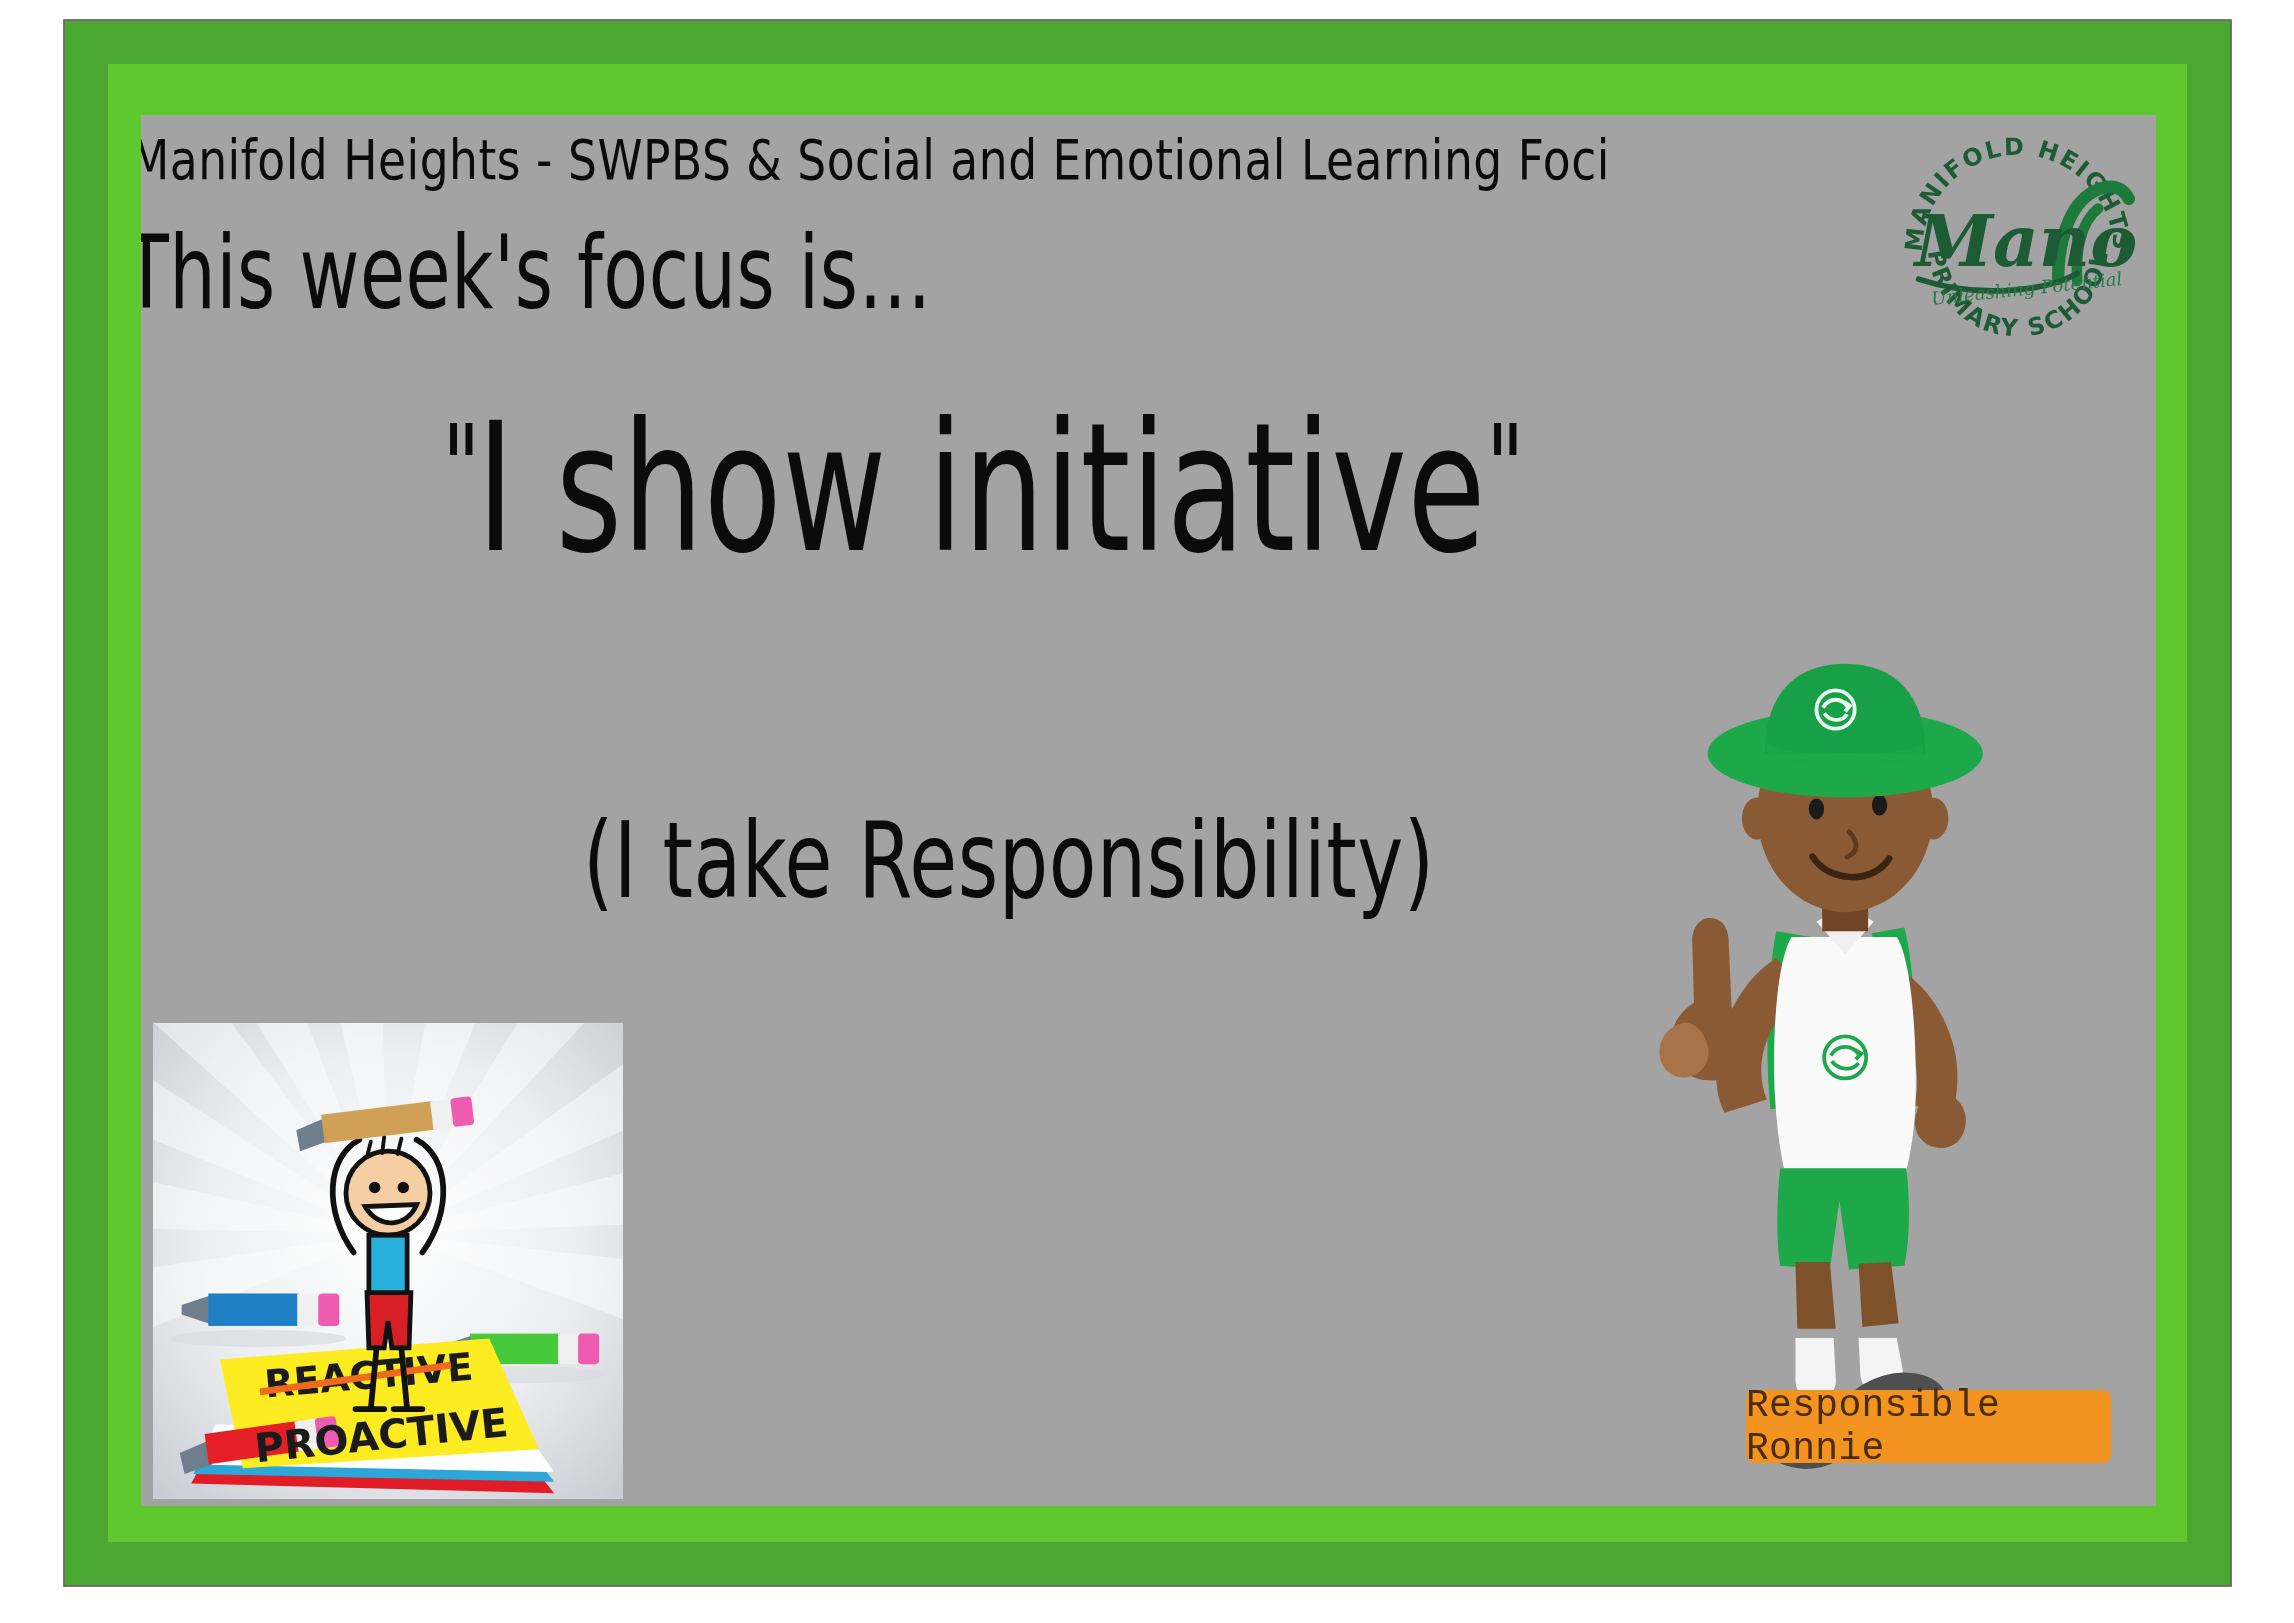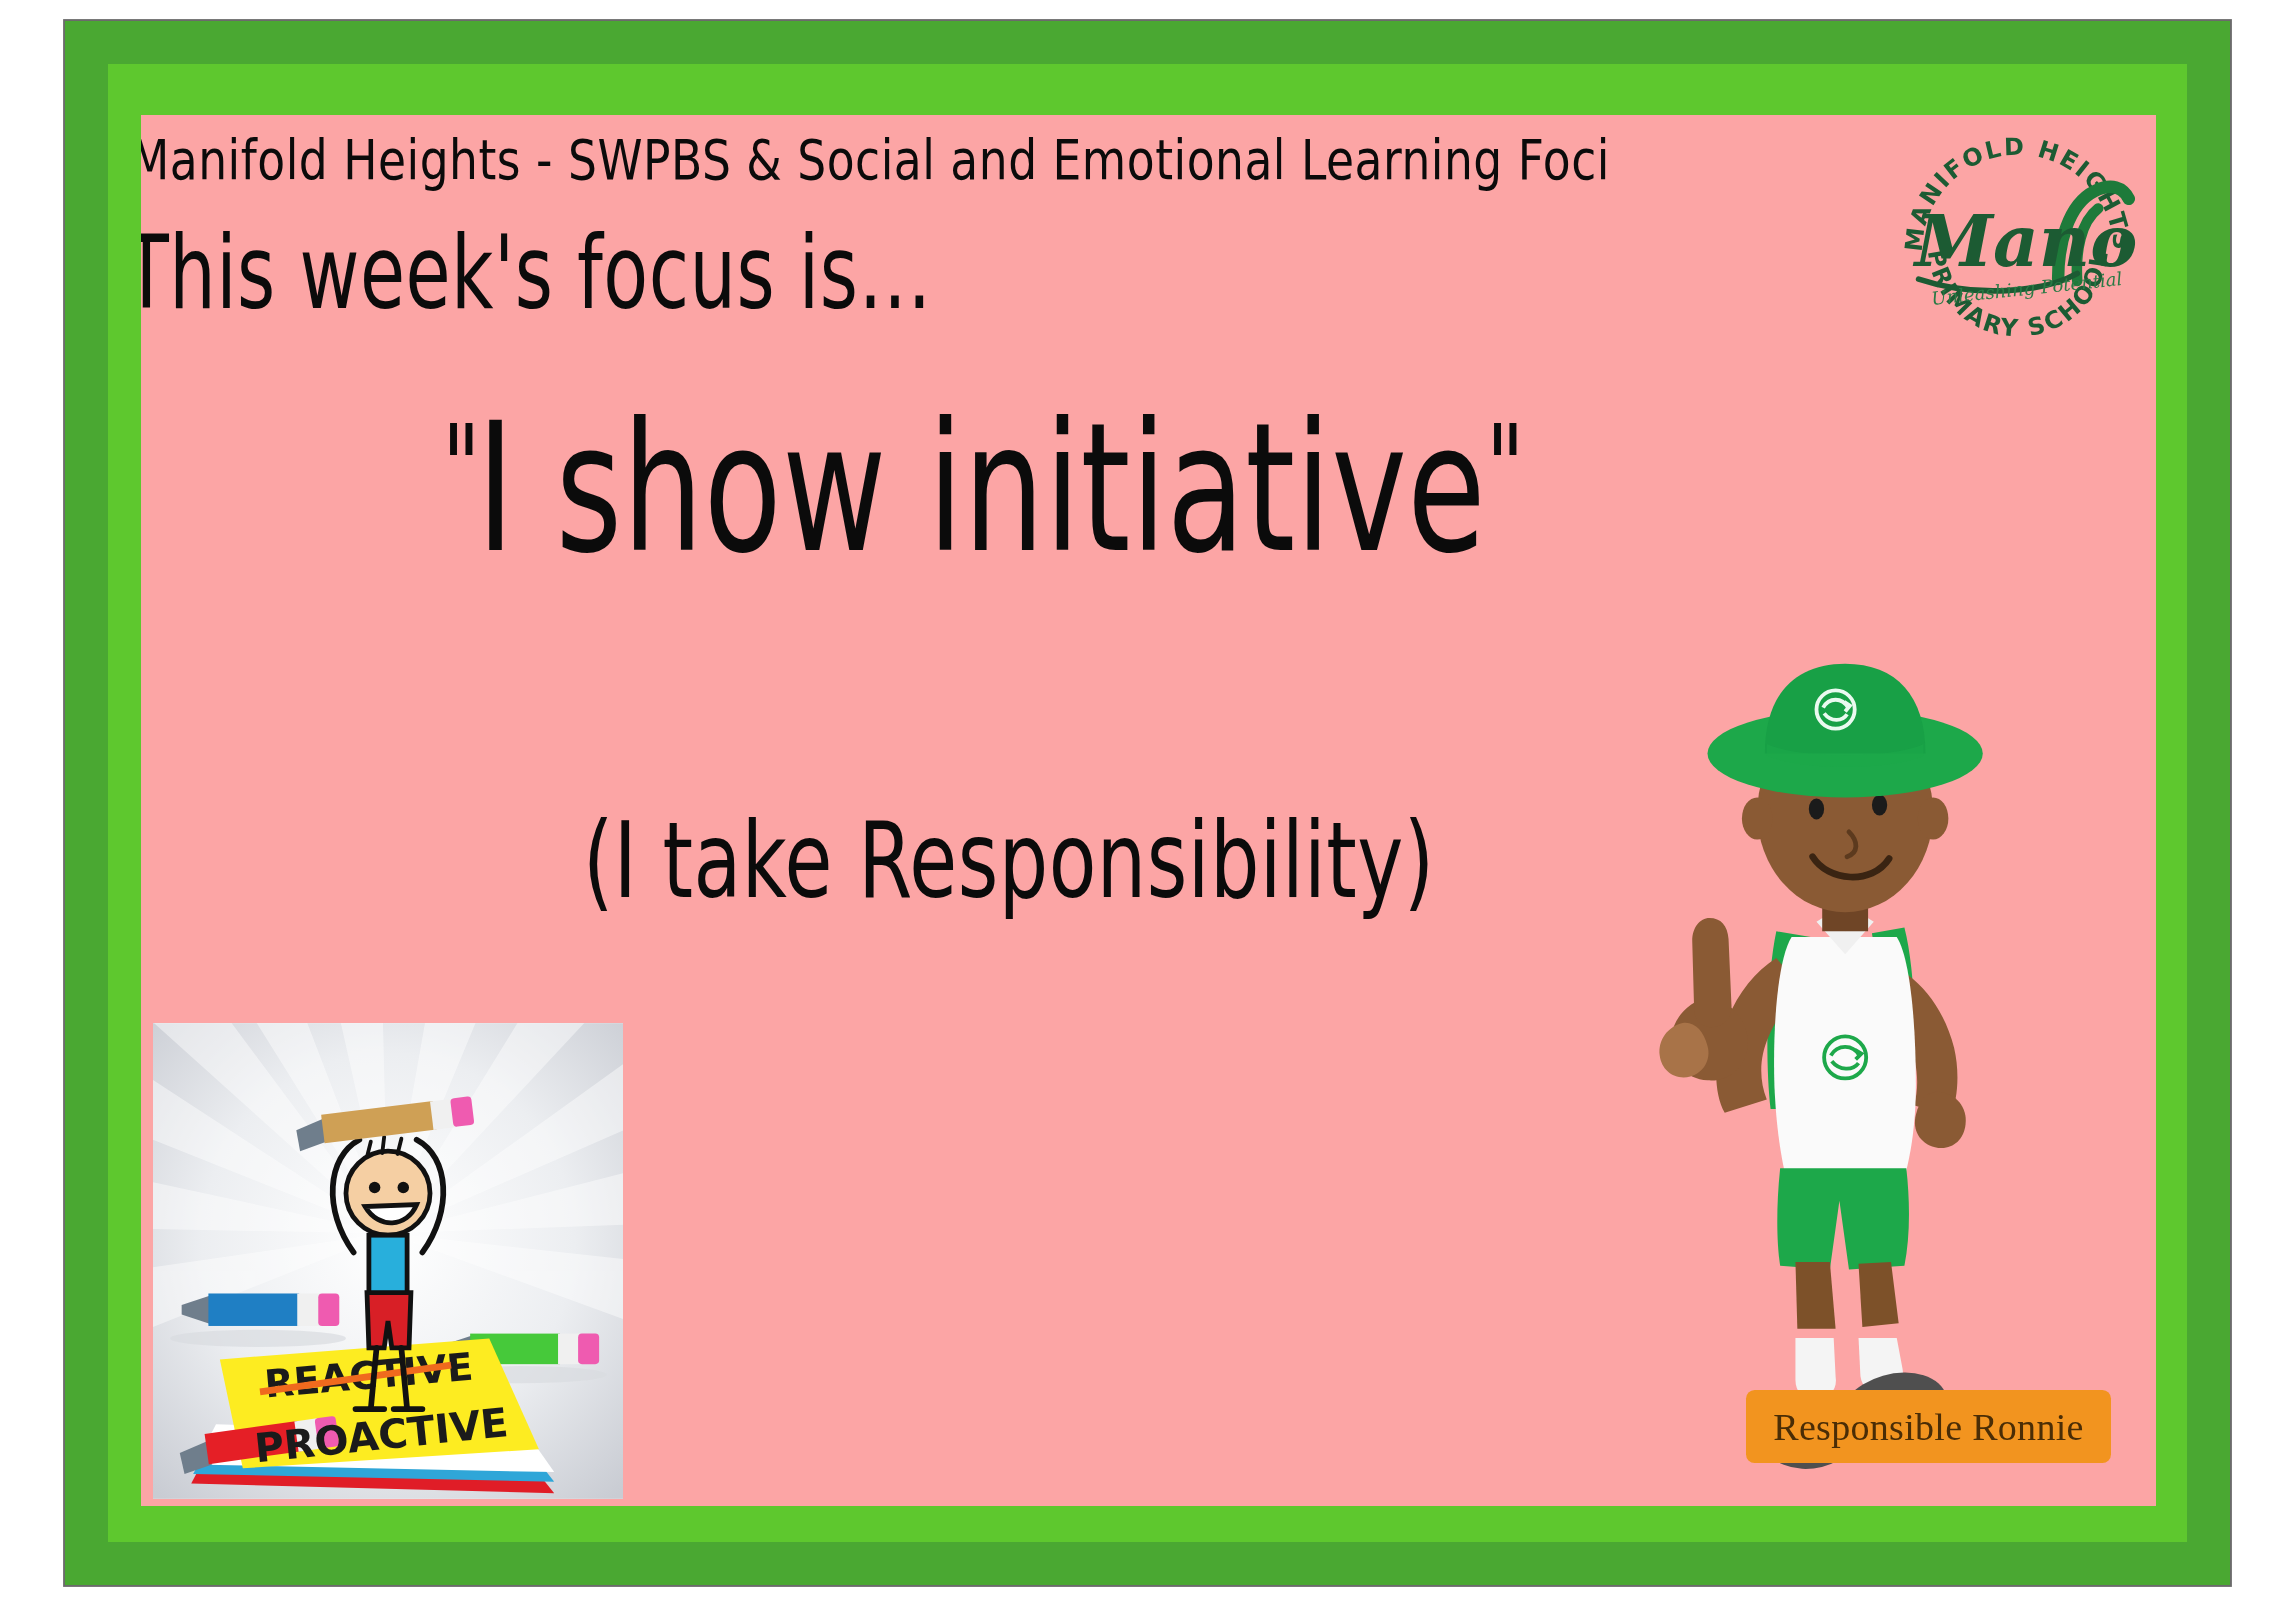--- a/index.html
+++ b/index.html
@@ -22,21 +22,21 @@
     box-sizing:border-box;
   }
   #frame-inner{
     position:absolute;
     left:43px;top:43px;right:43px;bottom:43px;
     background:#5ec82e;
   }
   #page{
     position:absolute;
     left:141px;top:115px;width:2015px;height:1391px;
-    background:#fca5a5;
+    background:#a3a3a3;
     overflow:hidden;
   }
 
   
   .hand{
     font-family:"DejaVu Sans","Liberation Sans",sans-serif;
     color:#0b0b0b;
     font-weight:400;
     letter-spacing:0.5px;
     white-space:nowrap;
@@ -93,21 +93,21 @@
     width:497px;height:965px;
   }
   #ronnie-figure svg{display:block;width:497px;height:822px;}
   #ronnie-label{
     position:absolute;left:1605px;top:1275px;
     width:365px;height:73px;
     background:#f2941f;
     border-radius:8.6px;
     display:flex;align-items:center;justify-content:center;
     color:#4a2d06;
-    font-family:Liberation Serif, serif;
+    font-family:Liberation Mono, monospace;
     font-size:38px;
     letter-spacing:0.3px;
     z-index:5;
   }
 </style>
 </head>
 <body>
 
 <div id="poster">
 

